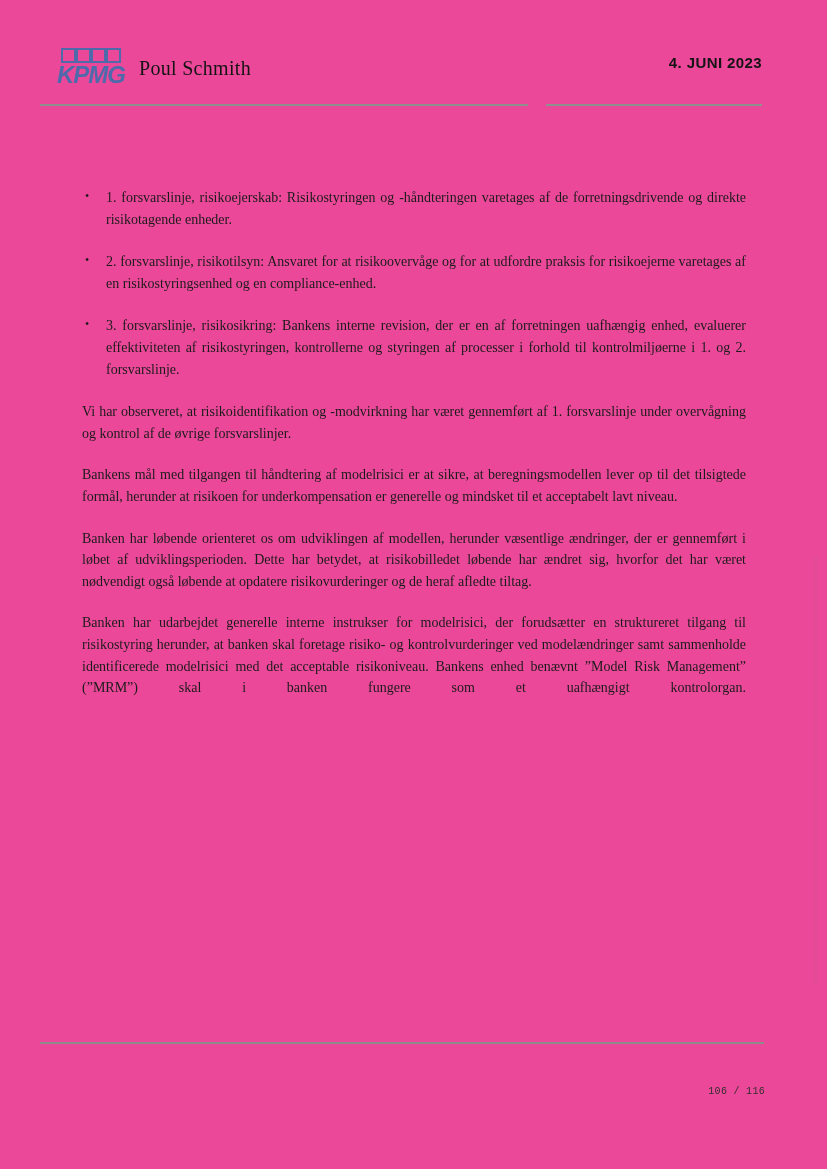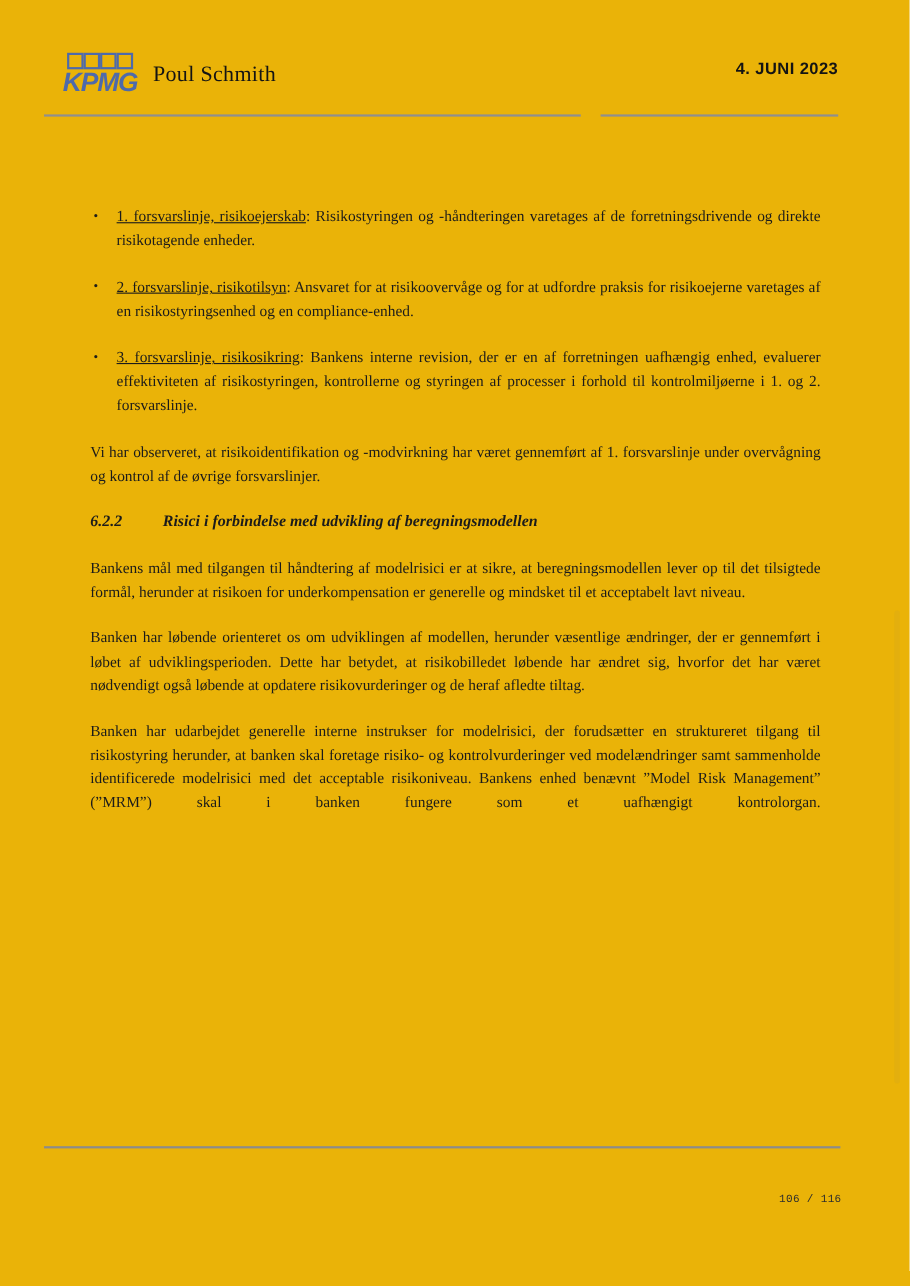--- a/index.html
+++ b/index.html
@@ -1,21 +1,21 @@
 <!DOCTYPE html>
 <html lang="da"><head>
 <meta charset="utf-8">
 <title>Document</title>
 <style>
   * { margin:0; padding:0; box-sizing:border-box; }
   html,body { background:#ffffff; }
   .page {
     position:relative;
     width:827px; height:1169px;
-    background:#eab308;
+    background:#ec4899;
     font-family:"Liberation Serif", serif;
     color:#1b1b1b;
     overflow:hidden;
   }
 
   
   .logo-wrap { position:absolute; left:56px; top:46px; width:70px; height:44px; }
   .company {
     position:absolute; left:139px; top:57px;
     font-size:20px; font-weight:normal; letter-spacing:0.3px; color:#141414;
@@ -35,21 +35,21 @@
     position:absolute; left:82px; top:187px; width:664px;
     font-size:14px; line-height:21.6px; text-align:justify;
   }
   .para { margin:0 0 20px 0; }
   .justify-last { text-align-last:justify; }
   .bullet { position:relative; padding-left:24px; margin:0 0 21px 0; }
   .bullet-marker {
     position:absolute; left:3px; top:-1px;
     font-size:12px; text-align:left;
   }
-  .bullet-lead { text-decoration:underline; }
+  .bullet-lead { }
   .section-heading {
     display:flex; margin:0 0 21px 0;
     font-weight:bold; font-style:italic; font-size:14.5px;
     text-align:left;
   }
   .section-number { flex:0 0 66px; }
 
   
   .page-number {
     position:absolute; top:1086px; right:62px;
@@ -100,24 +100,20 @@
     </div>
 
     <div class="bullet">
       <span class="bullet-marker">•</span>
       <span class="bullet-lead">3. forsvarslinje, risikosikring</span><span>: Bankens interne revision, der er en af forretningen uafhængig enhed, evaluerer effektiviteten af risikostyringen, kontrollerne og styringen af processer i forhold til kontrolmiljøerne i 1. og 2. forsvarslinje.</span>
     </div>
 
     <p class="para">Vi har observeret, at risikoidentifikation og -modvirkning har været gennemført af 1. forsvarslinje under overvågning og kontrol af de øvrige forsvarslinjer.</p>
 
 
-    <div class="section-heading">
-      <span class="section-number">6.2.2</span>
-      <span class="section-title">Risici i forbindelse med udvikling af beregningsmodellen</span>
-    </div>
 
     <p class="para">Bankens mål med tilgangen til håndtering af modelrisici er at sikre, at beregningsmodellen lever op til det tilsigtede formål, herunder at risikoen for underkompensation er generelle og mindsket til et acceptabelt lavt niveau.</p>
 
 
     <p class="para">Banken har løbende orienteret os om udviklingen af modellen, herunder væsentlige ændringer, der er gennemført i løbet af udviklingsperioden. Dette har betydet, at risikobilledet løbende har ændret sig, hvorfor det har været nødvendigt også løbende at opdatere risikovurderinger og de heraf afledte tiltag.</p>
 
     <p class="para justify-last">Banken har udarbejdet generelle interne instrukser for modelrisici, der forudsætter en struktureret tilgang til risikostyring herunder, at banken skal foretage risiko- og kontrolvurderinger ved modelændringer samt sammenholde identificerede modelrisici med det acceptable risikoniveau. Bankens enhed benævnt ”Model Risk Management” (”MRM”) skal i banken fungere som et uafhængigt kontrolorgan.</p>
 
   </div>
 

